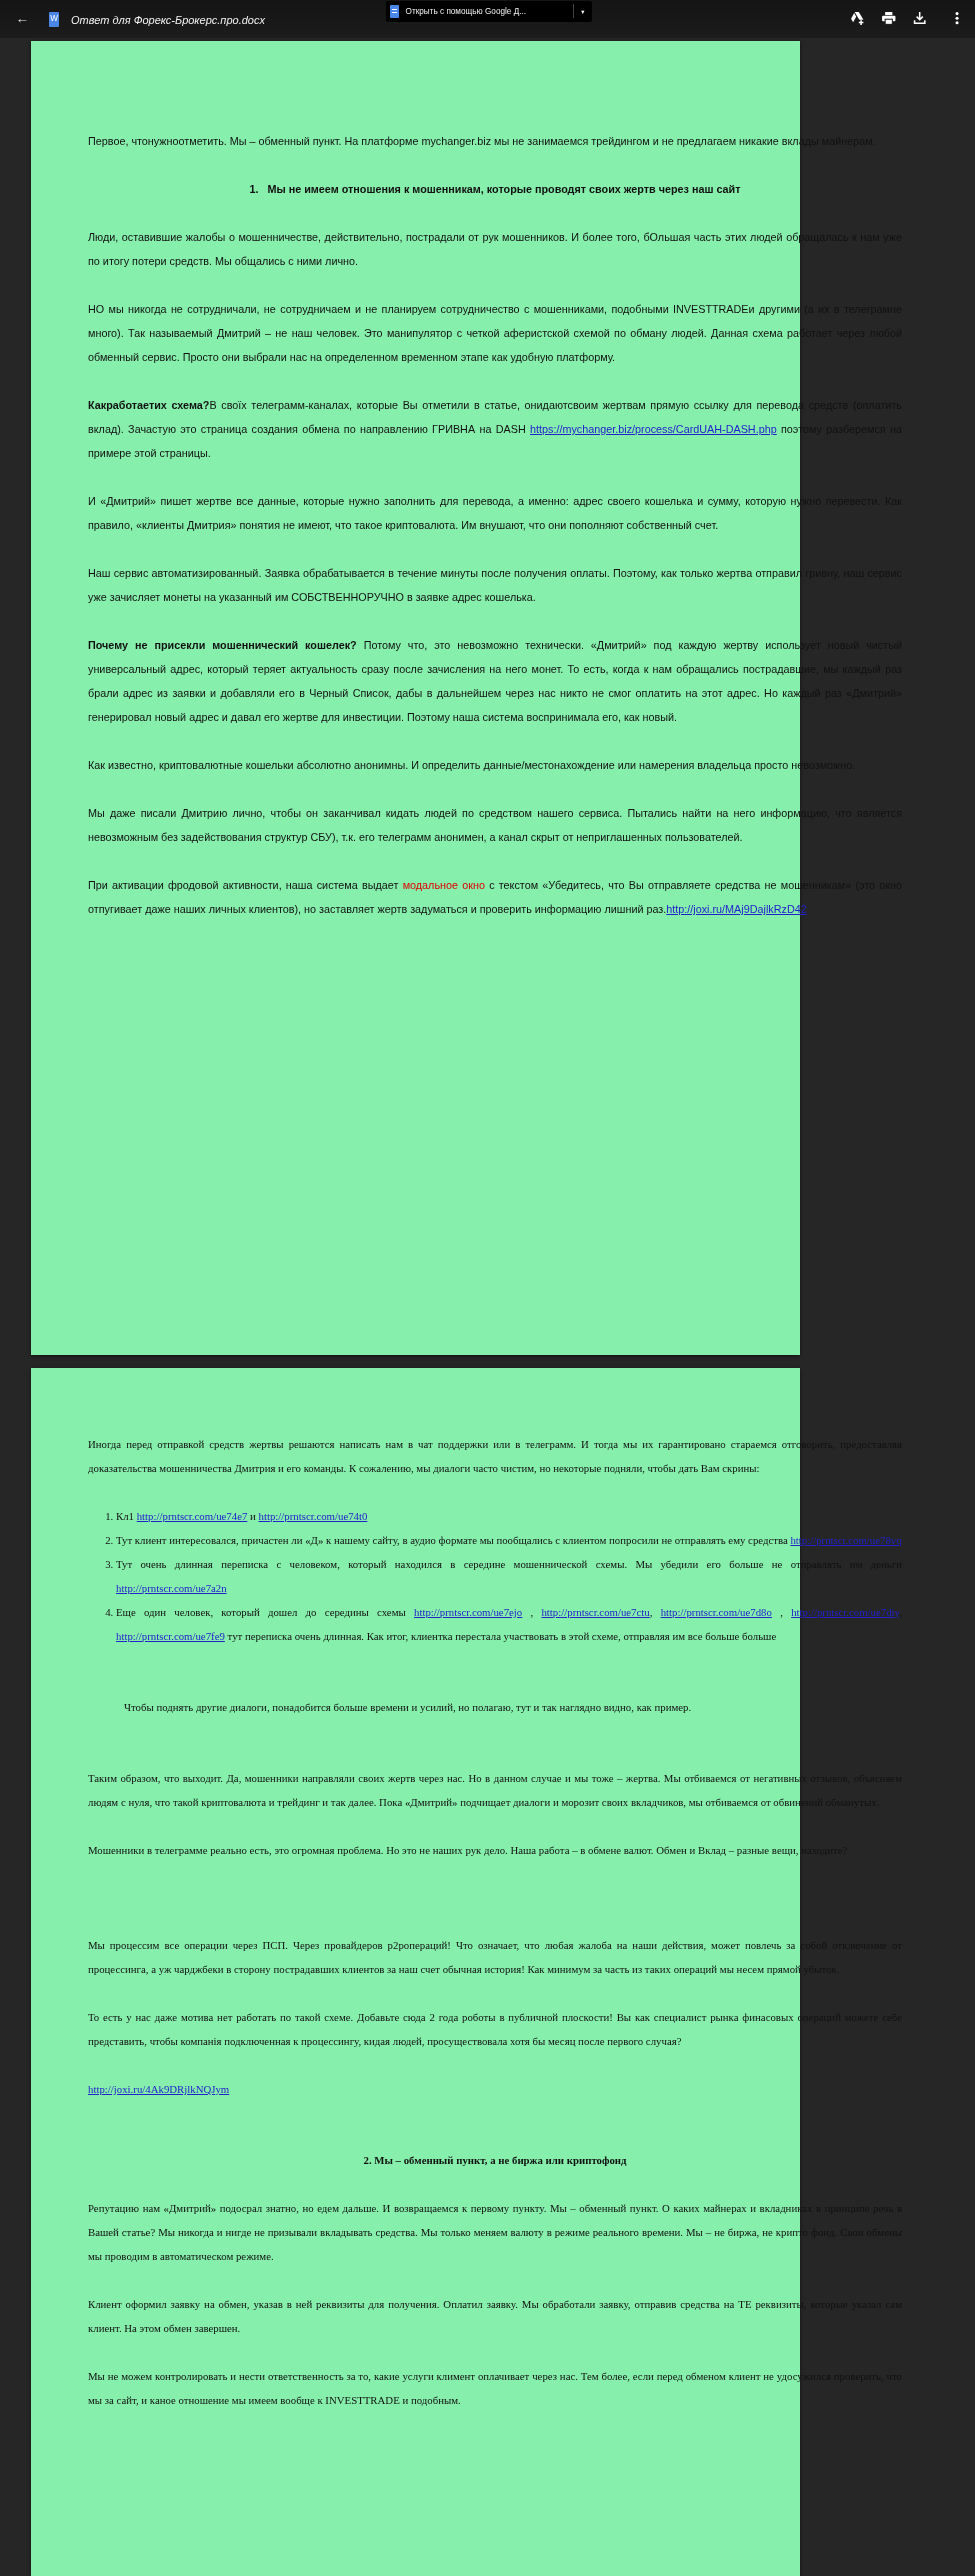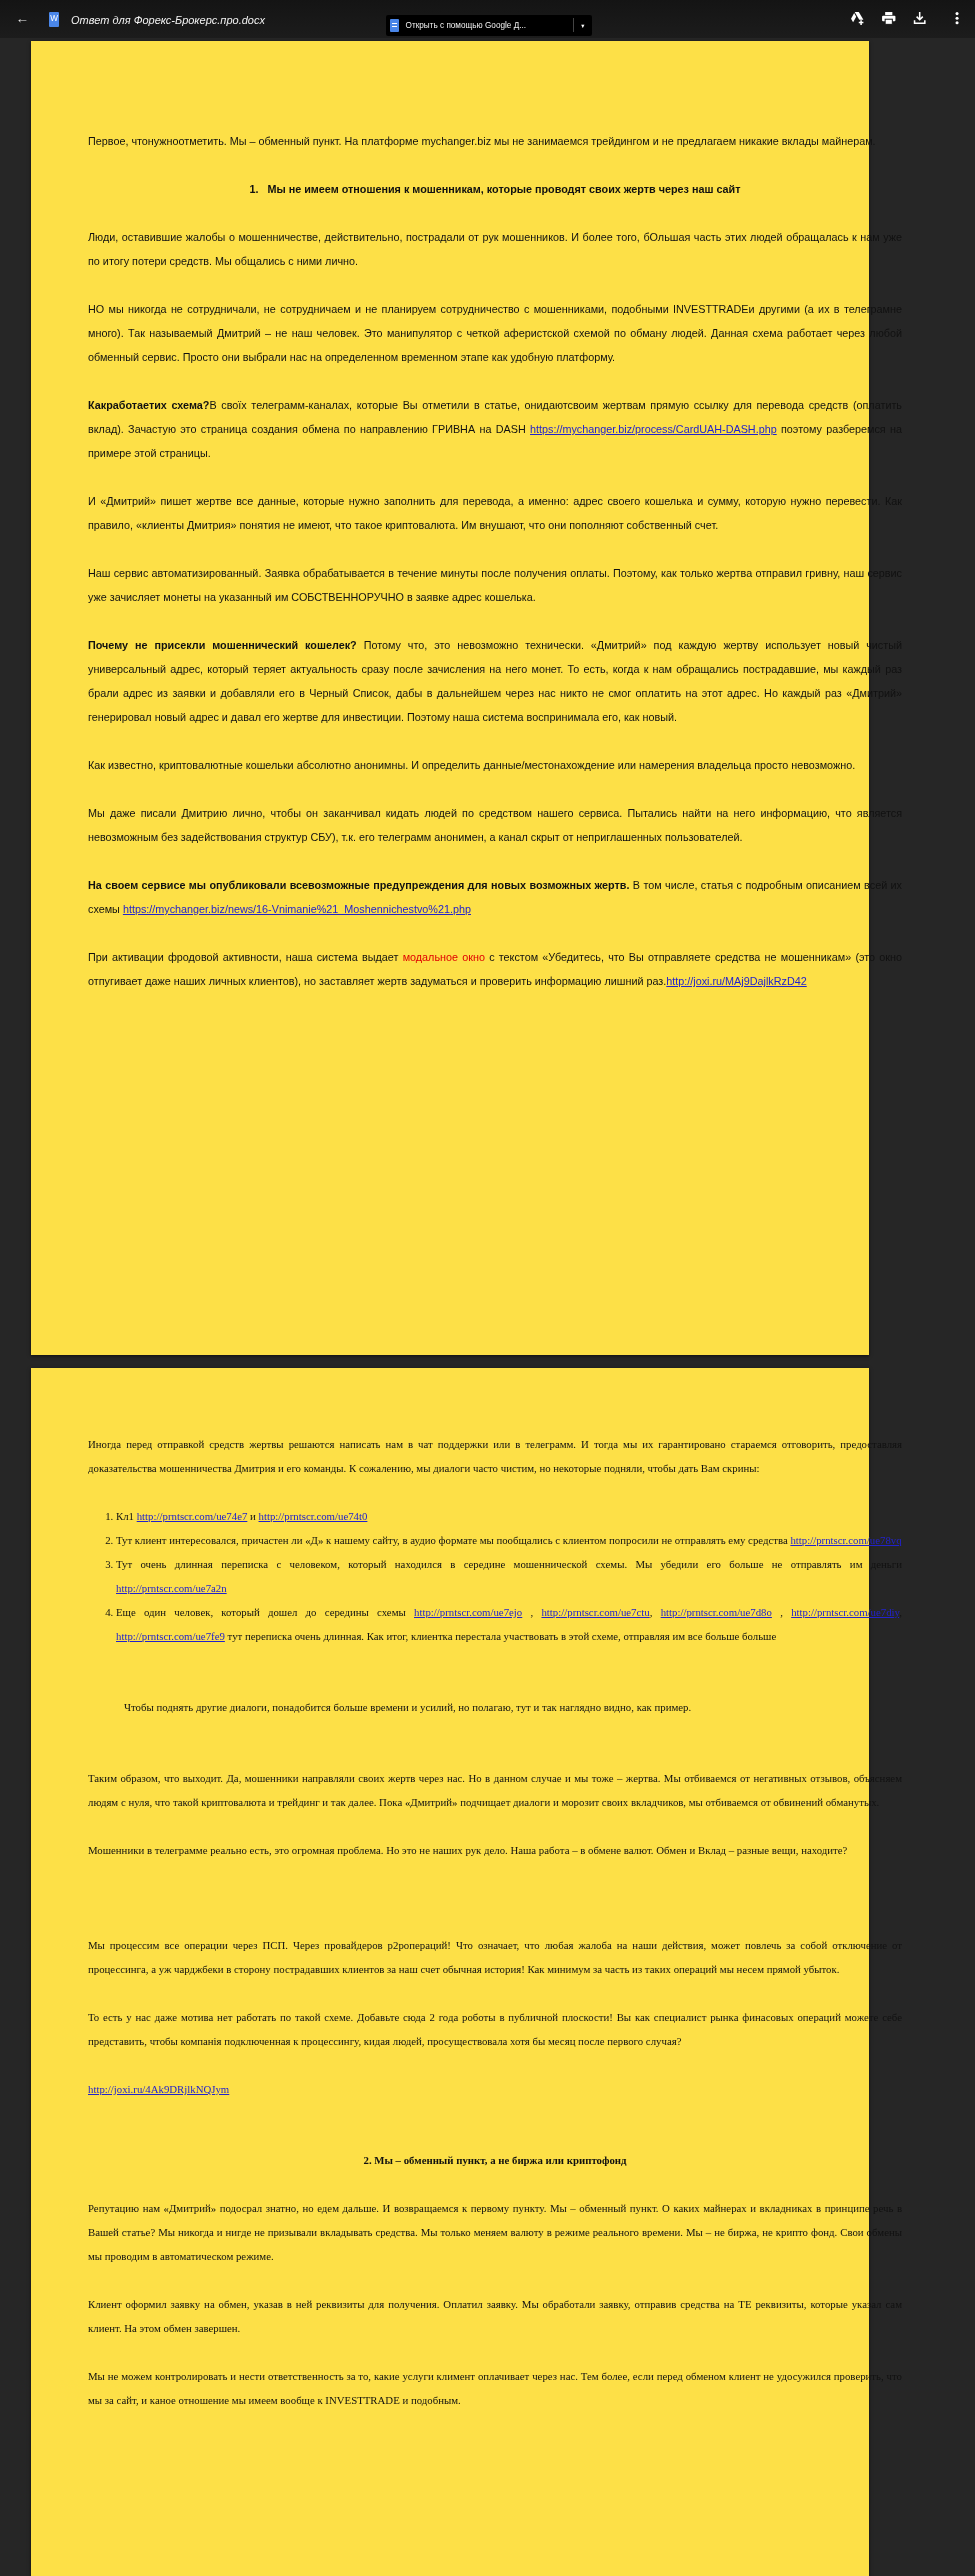--- a/index.html
+++ b/index.html
@@ -18,41 +18,41 @@
     position:absolute; left:15.5px; top:12.4px; color:#e8e8e8; font-size:13.4px; line-height:13.4px;
   }
   .topbar .wicon {
     position:absolute; left:49px; top:12.4px; width:10.3px; height:14.4px; background:#4a86e8;
     border-radius:1px; color:#fff; font-size:8.2px; text-align:center; line-height:14.4px;
   }
   .topbar .title {
     position:absolute; left:71px; top:14px; color:#f2f2f2; font-size:11px;font-style:italic;
   }
   .openwith {
-    position:absolute; left:386px; top:15px; width:206px; height:20.6px; background:#000;
+    position:absolute; left:386px; top:1px; width:206px; height:20.6px; background:#000;
     border-radius:2.1px; display:flex; align-items:center;
   }
   .openwith .docsicon {
     width:9.3px; height:13.4px; background:#4a86e8; border-radius:1px; margin-left:4.1px;
     position:relative;
   }
   .openwith .docsicon::before, .openwith .docsicon::after {
     content:""; position:absolute; left:2.1px; right:2.1px; height:1px; background:#fff;
   }
   .openwith .docsicon::before { top:4.1px; }
   .openwith .docsicon::after { top:7.2px; }
   .openwith .label { color:#f2f2f2; font-size:8.2px; margin-left:6.2px; flex:1; }
   .openwith .sep { width:0.5px; height:14.4px; background:#444; }
   .openwith .caret { color:#fff; font-size:6.2px; width:18.5px; text-align:center; }
   .tb-icon {
     position:absolute; top:9.3px; width:17.5px; height:17.5px; color:#fff;
     display:flex; align-items:center; justify-content:center;
   }
   .page {
-    position:absolute; left:31px; width:838px; background:#fde047;
+    position:absolute; left:31px; width:769px; background:#86efac;
     box-shadow:0 1px 3.1px rgba(0,0,0,.6);
   }
   .page-inner {
     position:absolute; left:57px; width:814px;
     font-size:10.8px; line-height:24px; color:#111;
     text-align:justify;
   }
   p { margin:0 0 24px 0; }
   .h { text-align:center; font-weight:bold; margin:0 0 24px 0; }
   a { color:#1a0dab; color:#2222cc; text-decoration:underline; }
@@ -125,23 +125,20 @@
     <p>И «Дмитрий» пишет жертве все данные, которые нужно заполнить для перевода, а именно: адрес своего кошелька и сумму, которую нужно перевести. Как правило, «клиенты Дмитрия» понятия не имеют, что такое криптовалюта. Им внушают, что они пополняют собственный счет.</p>
     <p>Наш сервис автоматизированный. Заявка обрабатывается в течение минуты после получения оплаты. Поэтому, как только жертва отправил гривну, наш сервис уже зачисляет монеты на указанный им СОБСТВЕННОРУЧНО в заявке адрес кошелька.</p>
 
     <p>
       <b>Почему не присекли мошеннический кошелек?</b><span> Потому что, это невозможно технически. «Дмитрий» под каждую жертву использует новый чистый универсальный адрес, который теряет актуальность сразу после зачисления на него монет. То есть, когда к нам обращались пострадавшие, мы каждый раз брали адрес из заявки и добавляли его в Черный Список, дабы в дальнейшем через нас никто не смог оплатить на этот адрес. Но каждый раз «Дмитрий» генерировал новый адрес и давал его жертве для инвестиции. Поэтому наша система воспринимала его, как новый.</span>
     </p>
 
     <p>Как известно, криптовалютные кошельки абсолютно анонимны. И определить данные/местонахождение или намерения владельца просто невозможно.</p>
     <p>Мы даже писали Дмитрию лично, чтобы он заканчивал кидать людей по средством нашего сервиса. Пытались найти на него информацию, что является невозможным без задействования структур СБУ), т.к. его телеграмм анонимен, а канал скрыт от неприглашенных пользователей.</p>
 
-    <p>
-      <b>На своем сервисе мы опубликовали всевозможные предупреждения для новых возможных жертв.</b><span> В том числе, статья с подробным описанием всей их схемы </span><a class="break-all">https://mychanger.biz/news/16-Vnimanie%21_Moshennichestvo%21.php</a>
-    </p>
 
     <p>
       <span>При активации фродовой активности, наша система выдает </span><span class="red">модальное окно</span><span> с текстом «Убедитесь, что Вы отправляете средства не мошенникам» (это окно отпугивает даже наших личных клиентов), но заставляет жертв задуматься и проверить информацию лишний раз.</span><a>http://joxi.ru/MAj9DajlkRzD42</a>
     </p>
   </div>
 </div>
 
 <div class="page" style="top:1368px; height:1306px;">
   <div class="page-inner" style="top:64px;font-family:Liberation Serif, serif;">
     <p>Иногда перед отправкой средств жертвы решаются написать нам в чат поддержки или в телеграмм. И тогда мы их гарантировано стараемся отговорить, предоставляя доказательства мошенничества Дмитрия и его команды. К сожалению, мы диалоги часто чистим, но некоторые подняли, чтобы дать Вам скрины:</p>

